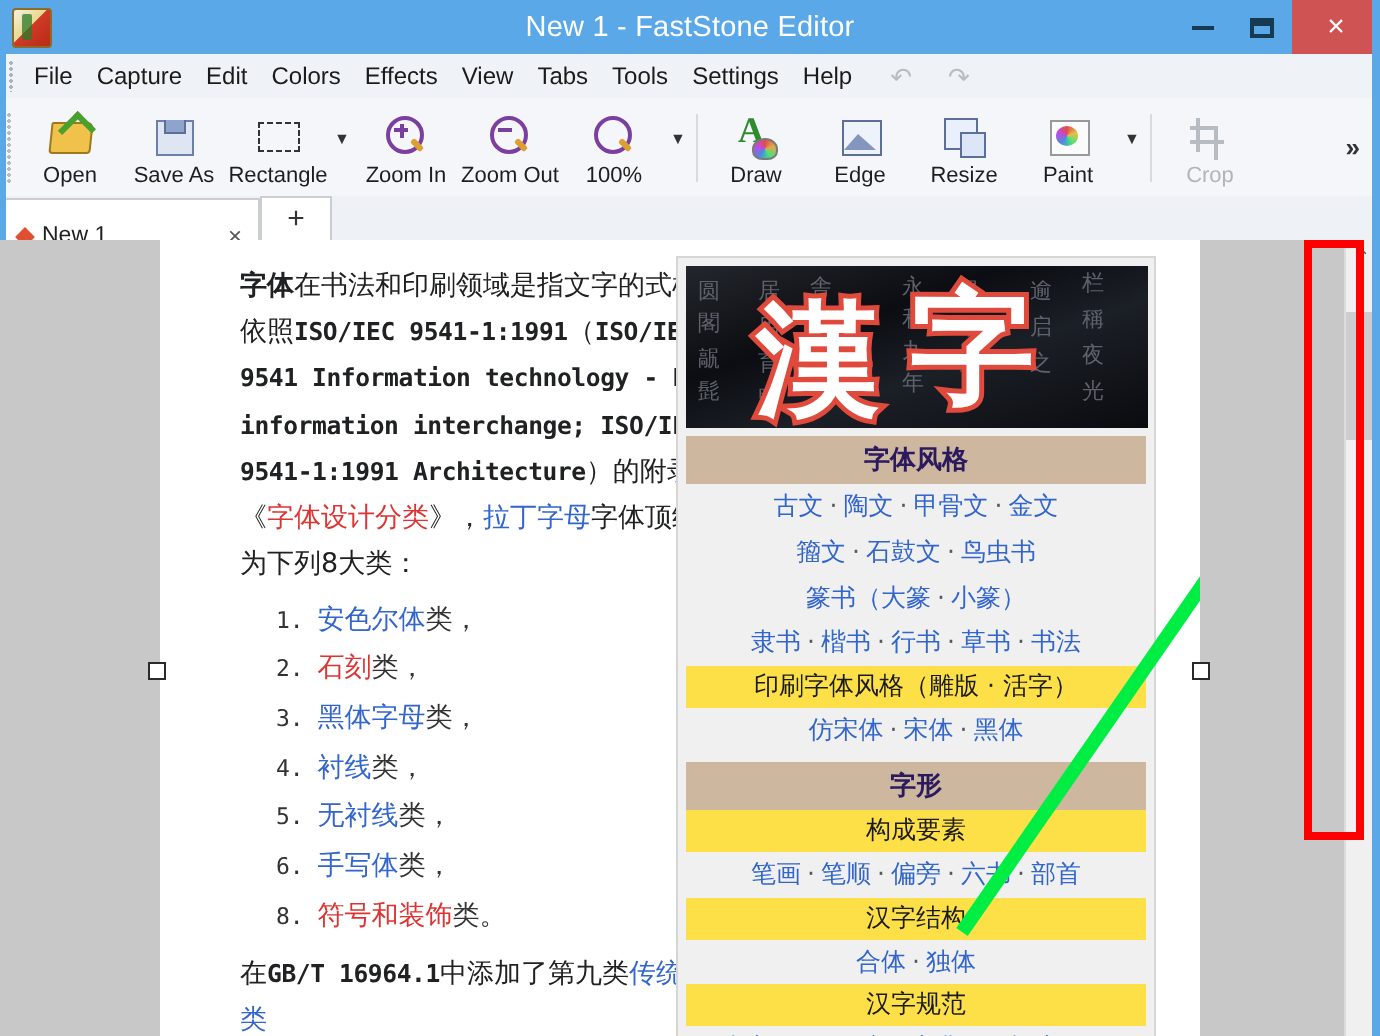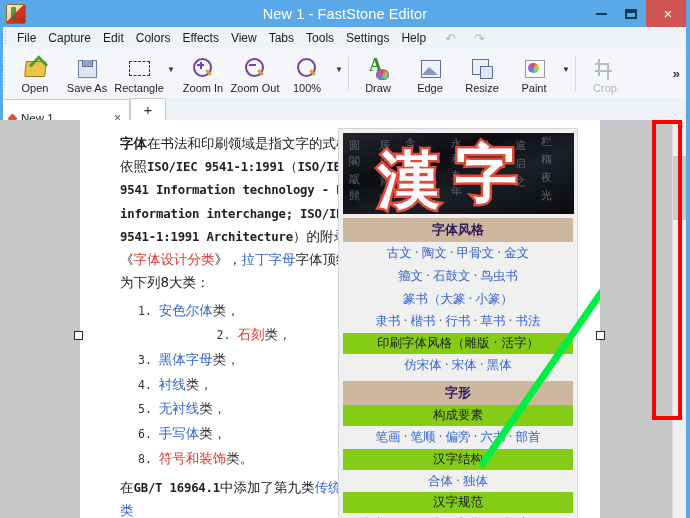--- a/index.html
+++ b/index.html
@@ -249,21 +249,21 @@
   }
   .ib-img {
     width: 231px; height: 81px; margin: 0 auto; display: block;
     background: #0a0c10; position: relative; overflow: hidden;
   }
   .ib-hdr {
     background: #cdb79e; color: #2b1a5e; font-weight: bold;
     padding: 3px 0; margin-top: 4px; font-size: 13px;
   }
   .ib-sub {
-    background: #84cc16; color: #1b1b1b; padding: 2px 0; font-size: 12.5px;
+    background: #fde047; color: #1b1b1b; padding: 2px 0; font-size: 12.5px;
   }
   .ib-row { padding: 2px 0; color: #3366cc; line-height: 1.5; }
   .ib-row .sep { color: #54595d; margin: 0 3px; }
 
   
   .vscroll {
     position: absolute; right: 0; top: 120px; width: 17px; height: 398px;
     background: #f0f0f0; border-left: 1px solid #dcdcdc;
   }
   .vs-up {
@@ -410,21 +410,21 @@
     <div class="tab-new">+</div>
   </div>
 
   <div class="workspace">
     <div class="page">
 
       <div class="article">
         <p class="para zh" id="para1"><span class="bold">字体</span><span>在书法和印刷领域是指文字的式样。</span><span>依照</span><span class="mono">ISO/IEC 9541-1:1991</span><span>（</span><span class="mono">ISO/IEC 9541 Information technology - Font information interchange; ISO/IEC 9541-1:1991 Architecture</span><span>）的附录</span><span class="mono">A</span><span>《</span><span class="lnk-r">字体设计分类</span><span>》，</span><span class="lnk">拉丁字母</span><span>字体顶级分为下列8大类：</span></p>
         <ol id="article-list">
             <li style="list-style: none; text-indent: -22px;"><span style="font-family: &quot;DejaVu Sans Mono&quot;, monospace; font-size: 11.5px;">1.  </span><span class="lnk">安色尔体</span><span>类，</span></li>
-            <li style="list-style: none; text-indent: -22px; text-align: center;"><span style="font-family: &quot;DejaVu Sans Mono&quot;, monospace; font-size: 11.5px;">2.  </span><span class="lnk-r">石刻</span><span>类，</span></li>
+            <li style="list-style: none; text-indent: -22px;"><span style="font-family: &quot;DejaVu Sans Mono&quot;, monospace; font-size: 11.5px;">2.  </span><span class="lnk-r">石刻</span><span>类，</span></li>
             <li style="list-style: none; text-indent: -22px;"><span style="font-family: &quot;DejaVu Sans Mono&quot;, monospace; font-size: 11.5px;">3.  </span><span class="lnk">黑体字母</span><span>类，</span></li>
             <li style="list-style: none; text-indent: -22px;"><span style="font-family: &quot;DejaVu Sans Mono&quot;, monospace; font-size: 11.5px;">4.  </span><span class="lnk">衬线</span><span>类，</span></li>
             <li style="list-style: none; text-indent: -22px;"><span style="font-family: &quot;DejaVu Sans Mono&quot;, monospace; font-size: 11.5px;">5.  </span><span class="lnk">无衬线</span><span>类，</span></li>
             <li style="list-style: none; text-indent: -22px;"><span style="font-family: &quot;DejaVu Sans Mono&quot;, monospace; font-size: 11.5px;">6.  </span><span class="lnk">手写体</span><span>类，</span></li>
             <li style="list-style: none; text-indent: -22px;"><span style="font-family: &quot;DejaVu Sans Mono&quot;, monospace; font-size: 11.5px;">8.  </span><span class="lnk-r">符号和装饰</span><span>类。</span></li>
           </ol>
         <p class="para zh" id="para2"><span>在</span><span class="mono">GB/T 16964.1</span><span>中添加了第九类</span><span class="lnk">传统汉字类</span></p>
 
       </div>
 

